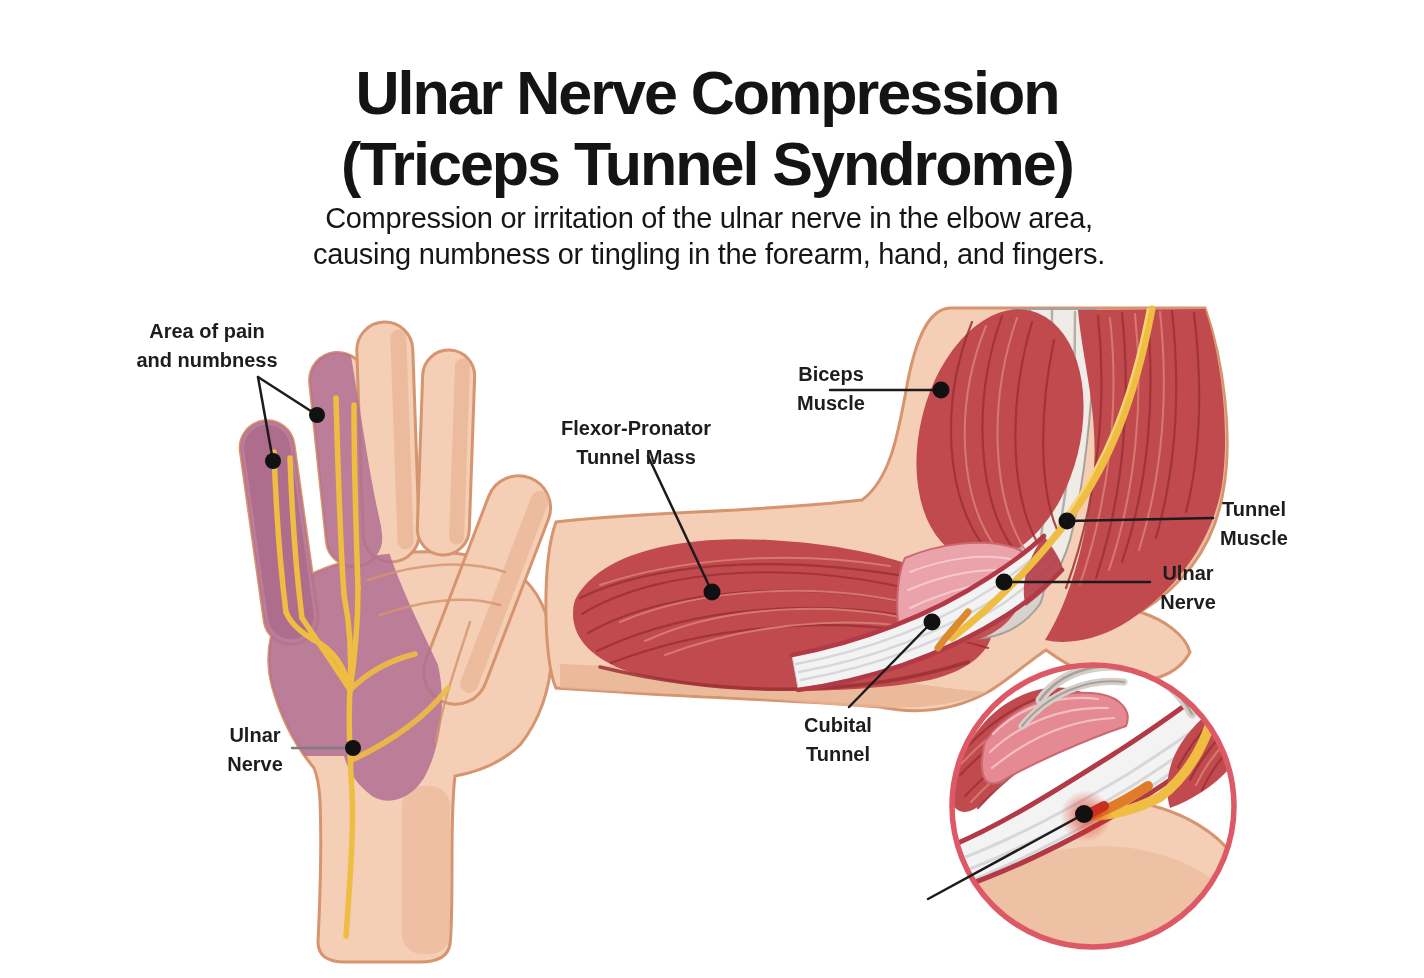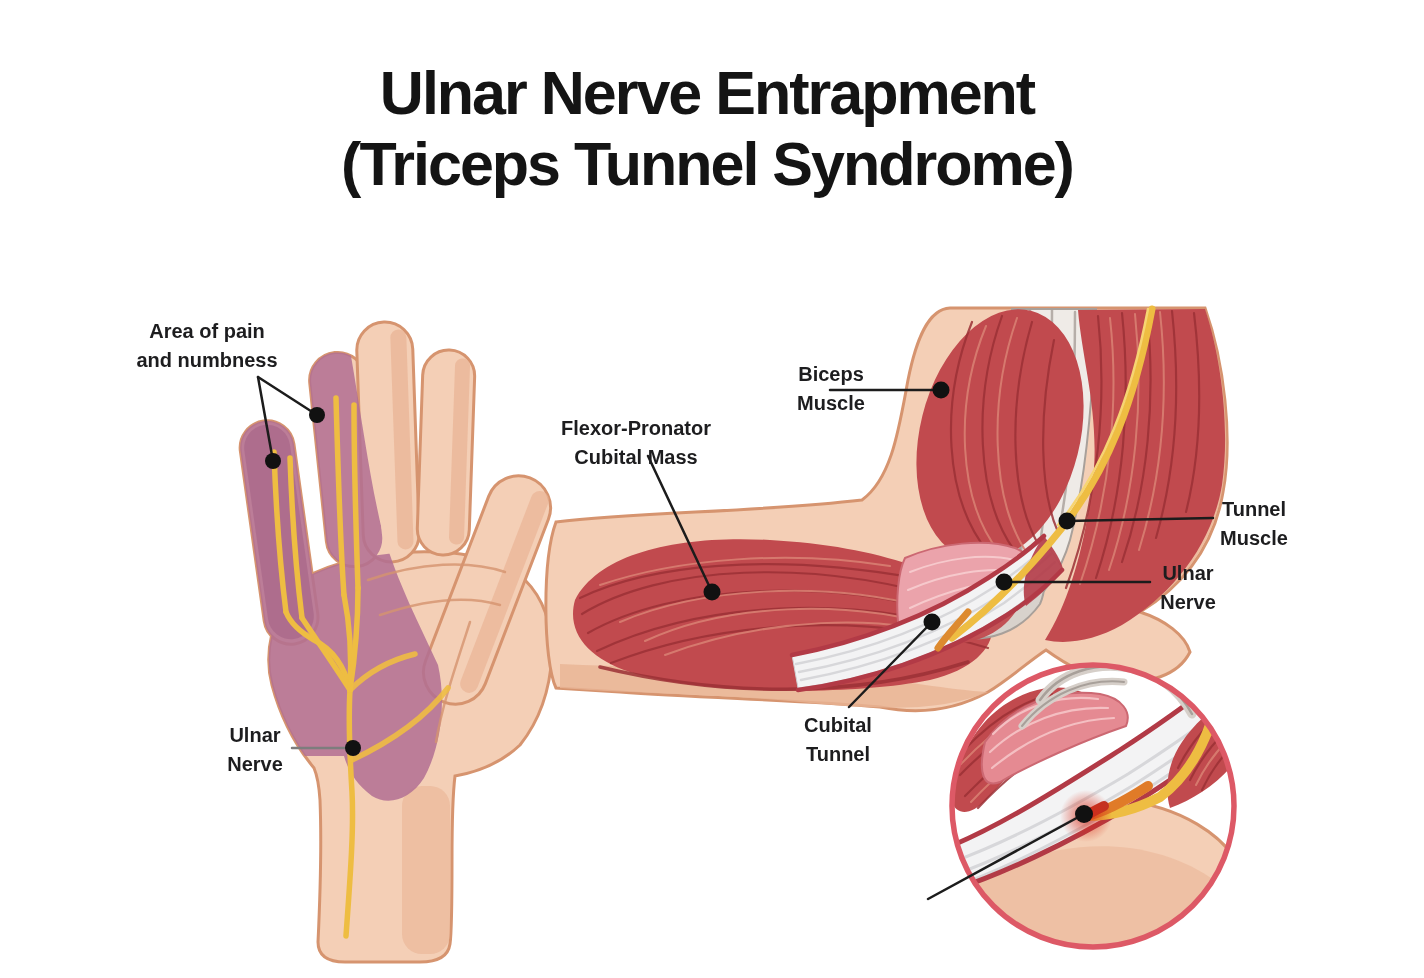--- a/index.html
+++ b/index.html
@@ -270,35 +270,39 @@
       <circle cx="712" cy="592" r="8.5"></circle>
       <circle cx="941" cy="390" r="8.5"></circle>
       <circle cx="1067" cy="521" r="8.5"></circle>
       <circle cx="1004" cy="582" r="8.5"></circle>
       <circle cx="932" cy="622" r="8.5"></circle>
       <circle cx="1084" cy="814" r="9"></circle>
     </g>
   </svg>
 
   <div class="title">
-    <span style="display:block">Ulnar Nerve Entrapment</span>
+    <span style="display:block">Ulnar Nerve Compression</span>
     <span style="display:block">(Triceps Tunnel Syndrome)</span>
+  </div>
+  <div class="subtitle">
+    <span style="display:block">Compression or irritation of the ulnar nerve in the elbow area,</span>
+    <span style="display:block">causing numbness or tingling in the forearm, hand, and fingers.</span>
   </div>
 
   <div class="lbl" style="left:207px;top:317px;">
     <span>Area of pain</span>
     <span>and numbness</span>
   </div>
   <div class="lbl" style="left:255px;top:721px;">
     <span>Ulnar</span>
     <span>Nerve</span>
   </div>
   <div class="lbl" style="left:636px;top:414px;">
     <span>Flexor-Pronator</span>
-    <span>Cubital Mass</span>
+    <span>Tunnel Mass</span>
   </div>
   <div class="lbl" style="left:831px;top:360px;">
     <span>Biceps</span>
     <span>Muscle</span>
   </div>
   <div class="lbl" style="left:1254px;top:495px;">
     <span>Tunnel</span>
     <span>Muscle</span>
   </div>
   <div class="lbl" style="left:1188px;top:559px;">

